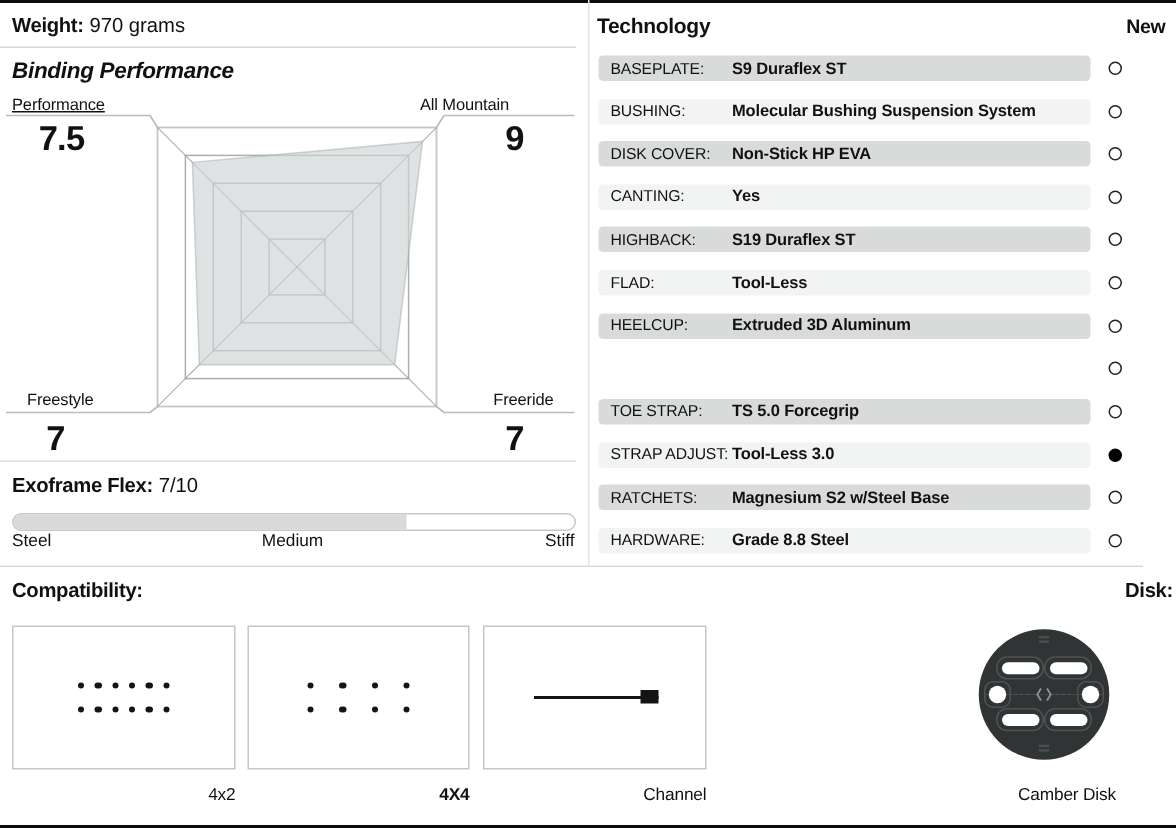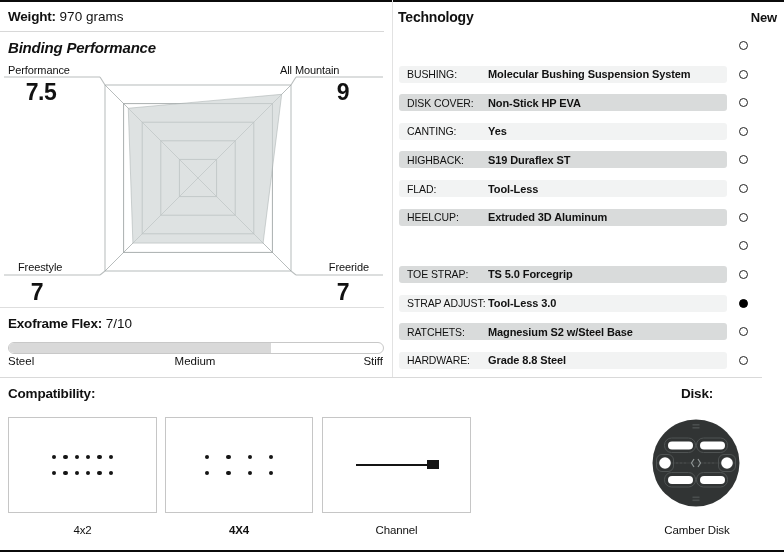--- a/index.html
+++ b/index.html
@@ -25,21 +25,21 @@
   .tech-row{position:absolute;left:399px;width:378px;height:17px;}
   .pill{position:absolute;left:0;top:0;width:328px;height:17px;border-radius:3px;display:flex;align-items:center;}
   .tech-rows .tech-row:nth-of-type(odd) .pill{background:#d9dbdb;}
   .tech-rows .tech-row:nth-of-type(even) .pill{background:#f2f3f3;}
   .row-label{font-size:10.5px;padding-left:8px;width:81px;flex:none;letter-spacing:-0.1px;white-space:nowrap;}
   .row-value{font-size:11px;font-weight:bold;letter-spacing:-0.1px;white-space:nowrap;}
   .radio{position:absolute;left:340px;top:4px;width:9px;height:9px;border:1.3px solid #222;border-radius:50%;background:#fff;box-sizing:border-box;}
   .radio.filled{background:#000;border-color:#000;}
   
   .compat-box{position:absolute;top:417px;height:96px;border:1px solid #c6c6c6;background:#fff;display:flex;align-items:center;justify-content:center;box-sizing:border-box;}
-  .box-caption{position:absolute;top:524px;font-size:11.5px;text-align:center;letter-spacing:-0.1px;}
+  .box-caption{position:absolute;top:524px;font-size:11.5px;text-align:right;letter-spacing:-0.1px;}
   .dots{display:flex;flex-direction:column;gap:12px;}
   .dot-row{display:flex;}
   .dot{width:4.4px;height:4.4px;border-radius:50%;background:#151515;flex:none;}
   .channel-wrap{position:relative;width:149px;height:96px;}
   .channel-line{position:absolute;left:33px;top:46.5px;width:83px;height:2.5px;background:#141414;}
   .channel-stop{position:absolute;left:104px;top:43px;width:12px;height:9px;background:#141414;}
 </style>
 </head>
 <body>
 
@@ -70,21 +70,21 @@
     <line class="connector" x1="100" y1="19" x2="105" y2="27"></line>
     <line class="connector" x1="291" y1="27" x2="296" y2="19"></line>
     <line class="connector" x1="296" y1="19" x2="383" y2="19"></line>
     <line class="connector" x1="4" y1="217" x2="100" y2="217"></line>
     <line class="connector" x1="105" y1="213" x2="100" y2="217"></line>
     <line class="connector" x1="291" y1="213" x2="296" y2="217"></line>
     <line class="connector" x1="296" y1="217" x2="383" y2="217"></line>
   </g>
 </svg>
 
-<div class="axis-label" style="left:8px;top:64px;">Performance</div>
+<div class="axis-label" style="left:8px;top:64px;text-decoration:underline;">Performance</div>
 <div class="axis-value" style="left:12px;top:79px;width:58px;">7.5</div>
 <div class="axis-label" style="left:280px;top:64px;width:103px;text-align:left;">All Mountain</div>
 <div class="axis-value" style="left:301px;top:79px;width:84px;">9</div>
 <div class="axis-label" style="left:18px;top:261px;">Freestyle</div>
 <div class="axis-value" style="left:8px;top:279px;width:58px;">7</div>
 <div class="axis-label" style="left:280px;top:261px;width:89px;text-align:right;">Freeride</div>
 <div class="axis-value" style="left:301px;top:279px;width:84px;">7</div>
 
 <div class="hline" style="top:307px;left:0;width:384px;"></div>
 
@@ -99,20 +99,24 @@
 <div class="flex-scale" style="left:150px;width:90px;text-align:center;">Medium</div>
 <div class="flex-scale" style="left:330px;width:53px;text-align:right;">Stiff</div>
 
 <div class="vline" style="left:392px;top:0;height:377px;"></div>
 
 <div class="abs sec-title" style="left:398px;top:9px;font-size:14px;">Technology</div>
 <div class="abs sec-title" style="left:730px;top:10px;width:47px;text-align:right;font-size:13px;">New</div>
 
 <div class="tech-rows">
   <div class="tech-row" style="top: 37px;">
+    <div class="pill">
+        <span class="row-label">BASEPLATE:</span>
+        <span class="row-value">S9 Duraflex ST</span>
+      </div>
     <span class="radio"></span>
   </div>
   <div class="tech-row" style="top: 65.62px;">
     <div class="pill">
         <span class="row-label">BUSHING:</span>
         <span class="row-value">Molecular Bushing Suspension System</span>
       </div>
     <span class="radio"></span>
   </div>
   <div class="tech-row" style="top: 94.24px;">
@@ -227,21 +231,21 @@
     <div class="channel-wrap">
       <div class="channel-line"></div>
       <div class="channel-stop"></div>
     </div>
   </div>
 
 <div class="box-caption" style="left:8px;width:149px;">4x2</div>
 <div class="box-caption" style="left:165px;width:148px;font-weight:bold;">4X4</div>
 <div class="box-caption" style="left:322px;width:149px;">Channel</div>
 
-<div class="abs sec-title" style="left:650px;top:386px;width:94px;text-align:center;">Disk:</div>
+<div class="abs sec-title" style="left:688px;top:386px;width:94px;text-align:right;">Disk:</div>
 
 <svg class="abs" style="left:652px;top:419px;" width="88" height="88" viewBox="0 0 88 88">
   <circle cx="44" cy="44" r="43.5" fill="#313434"></circle>
   <line x1="4" y1="44" x2="84" y2="44" stroke="#454848" stroke-width="0.8"></line>
   <line x1="24" y1="44" x2="36" y2="44" stroke="#4a4e4e" stroke-width="1" stroke-dasharray="2,2"></line>
   <line x1="52" y1="44" x2="64" y2="44" stroke="#4a4e4e" stroke-width="1" stroke-dasharray="2,2"></line>
   <g fill="none" stroke="#4f5353" stroke-width="1">
     <rect x="12.5" y="19" width="31" height="14.5" rx="7"></rect>
     <rect x="44.5" y="19" width="31" height="14.5" rx="7"></rect>
     <rect x="12.5" y="53.5" width="31" height="14.5" rx="7"></rect>

